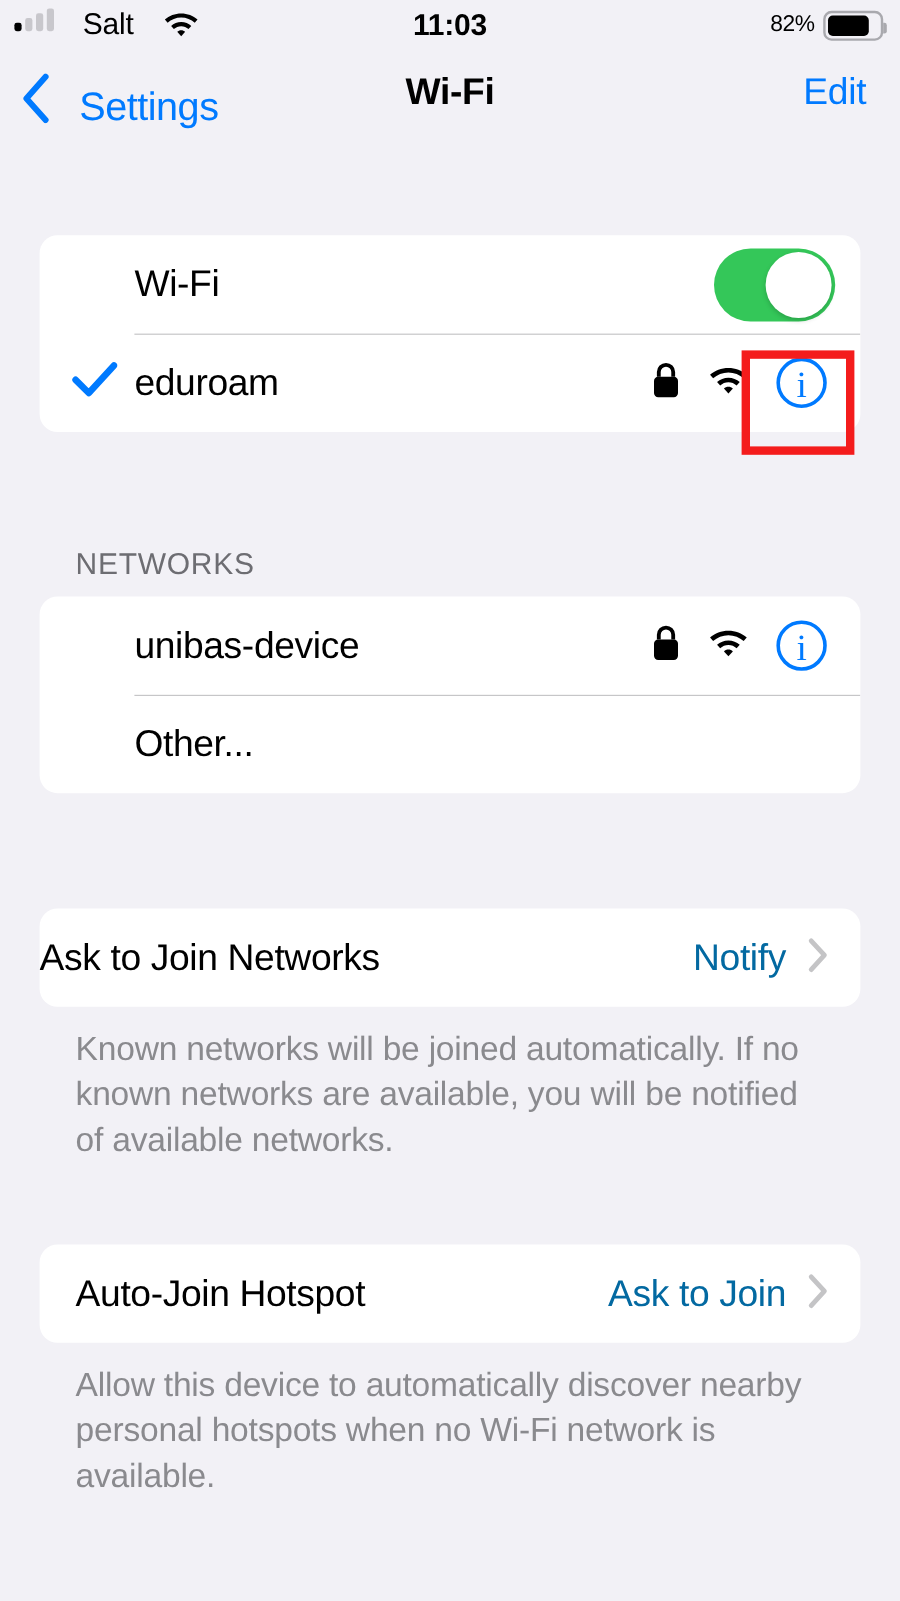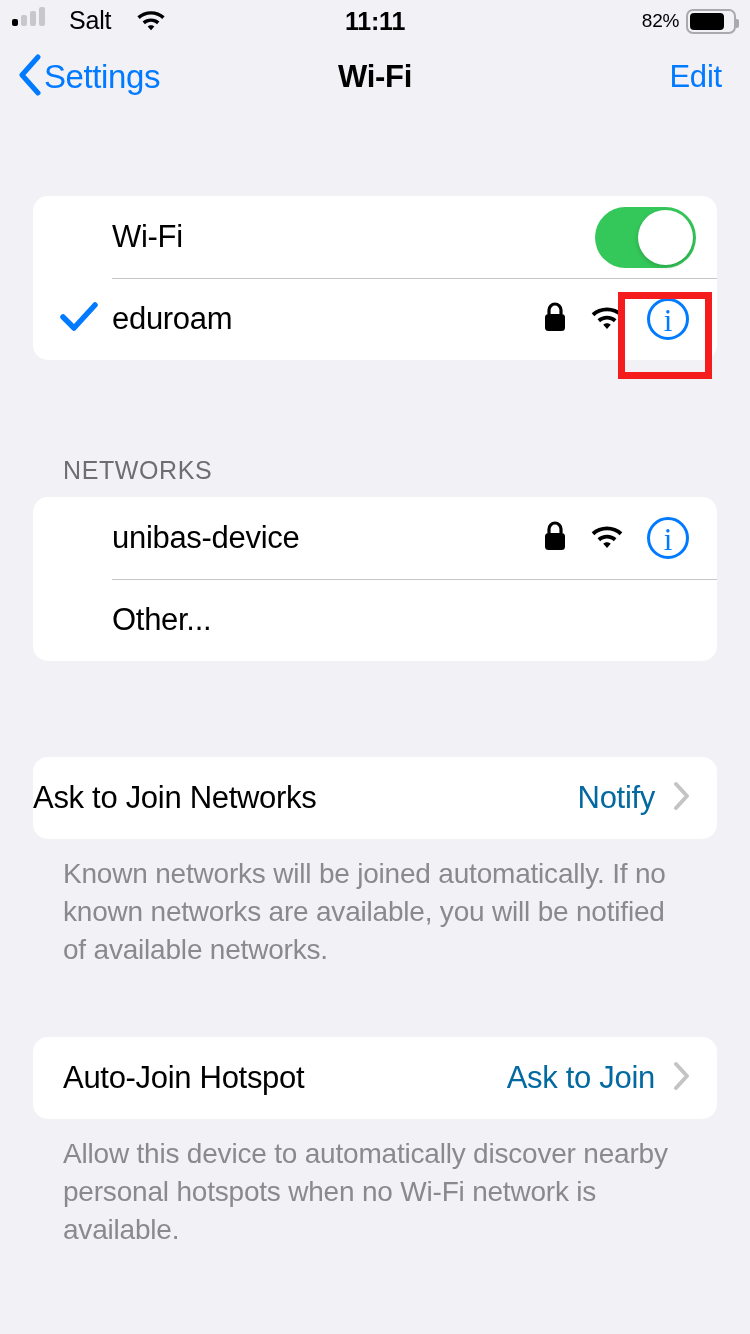--- a/index.html
+++ b/index.html
@@ -112,22 +112,22 @@
   .nav-bar {
     position: relative;
     height: 62px;
     width: 750px;
   }
   .nav-back {
     position: absolute;
     left: 18px;
     top: 0;
     display: flex;
-    align-items: center;
-    gap: 2px;
+    align-items: flex-end;
+    gap: 24px;
     height: 62px;
     cursor: pointer;
   }
   .nav-back-label {
     font-size: 33px;
     color: #007aff;
     letter-spacing: -0.4px;
   }
   .nav-title {
     position: absolute;
@@ -303,21 +303,21 @@
     <div class="carrier">Salt</div>
     <div class="status-wifi">
       <svg width="32" height="24" viewBox="0 0 32 24">
         <path d="M16 3.2c5.2 0 10 1.9 13.6 5.1l-2.3 2.6C24.3 8.1 20.3 6.5 16 6.5S7.7 8.1 4.7 10.9L2.4 8.3C6 5.1 10.8 3.2 16 3.2z" fill="#000"></path>
         <path d="M16 10.4c3.2 0 6.2 1.2 8.4 3.2l-2.3 2.6c-1.7-1.5-3.8-2.4-6.1-2.4s-4.4.9-6.1 2.4l-2.3-2.6c2.2-2 5.2-3.2 8.4-3.2z" fill="#000"></path>
         <path d="M16 17.2c1.3 0 2.4.5 3.3 1.3L16 22.2l-3.3-3.7c.9-.8 2-1.3 3.3-1.3z" fill="#000"></path>
       </svg>
     </div>
   </div>
 
-  <div class="status-time">11:11</div>
+  <div class="status-time">11:03</div>
 
   <div class="status-right">
     <div class="batt-pct">82%</div>
     <div class="batt">
       <div class="batt-fill" style="width:82%"></div>
       <div class="batt-nub"></div>
     </div>
   </div>
 </div>
 

